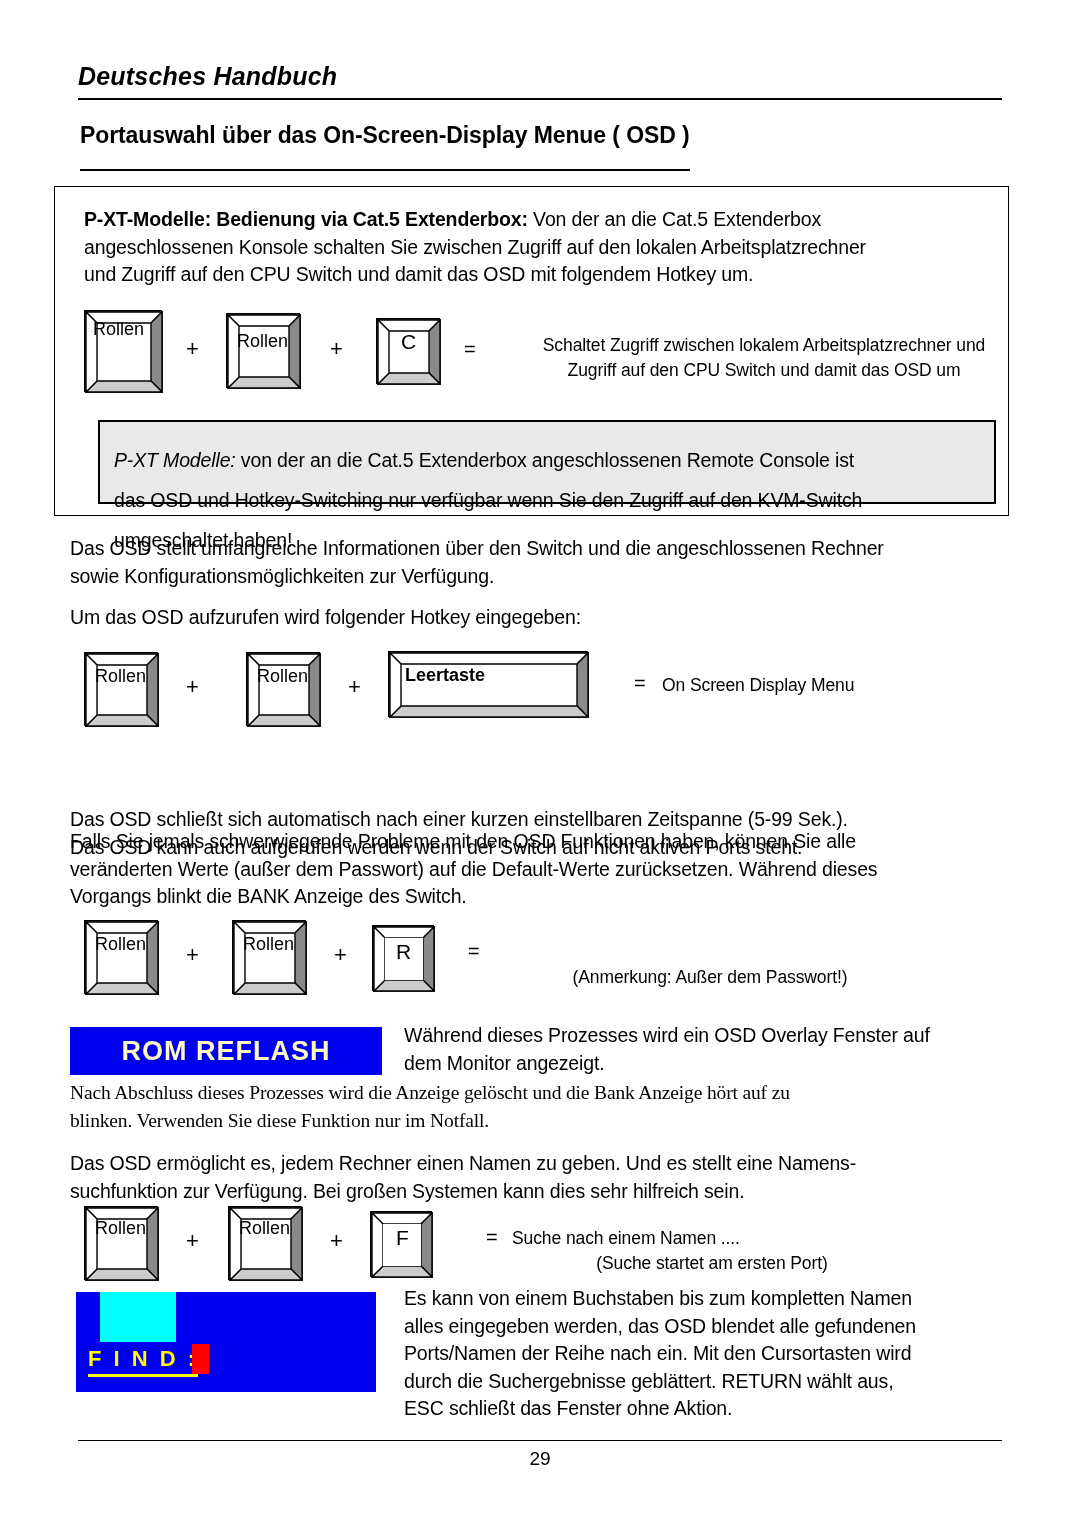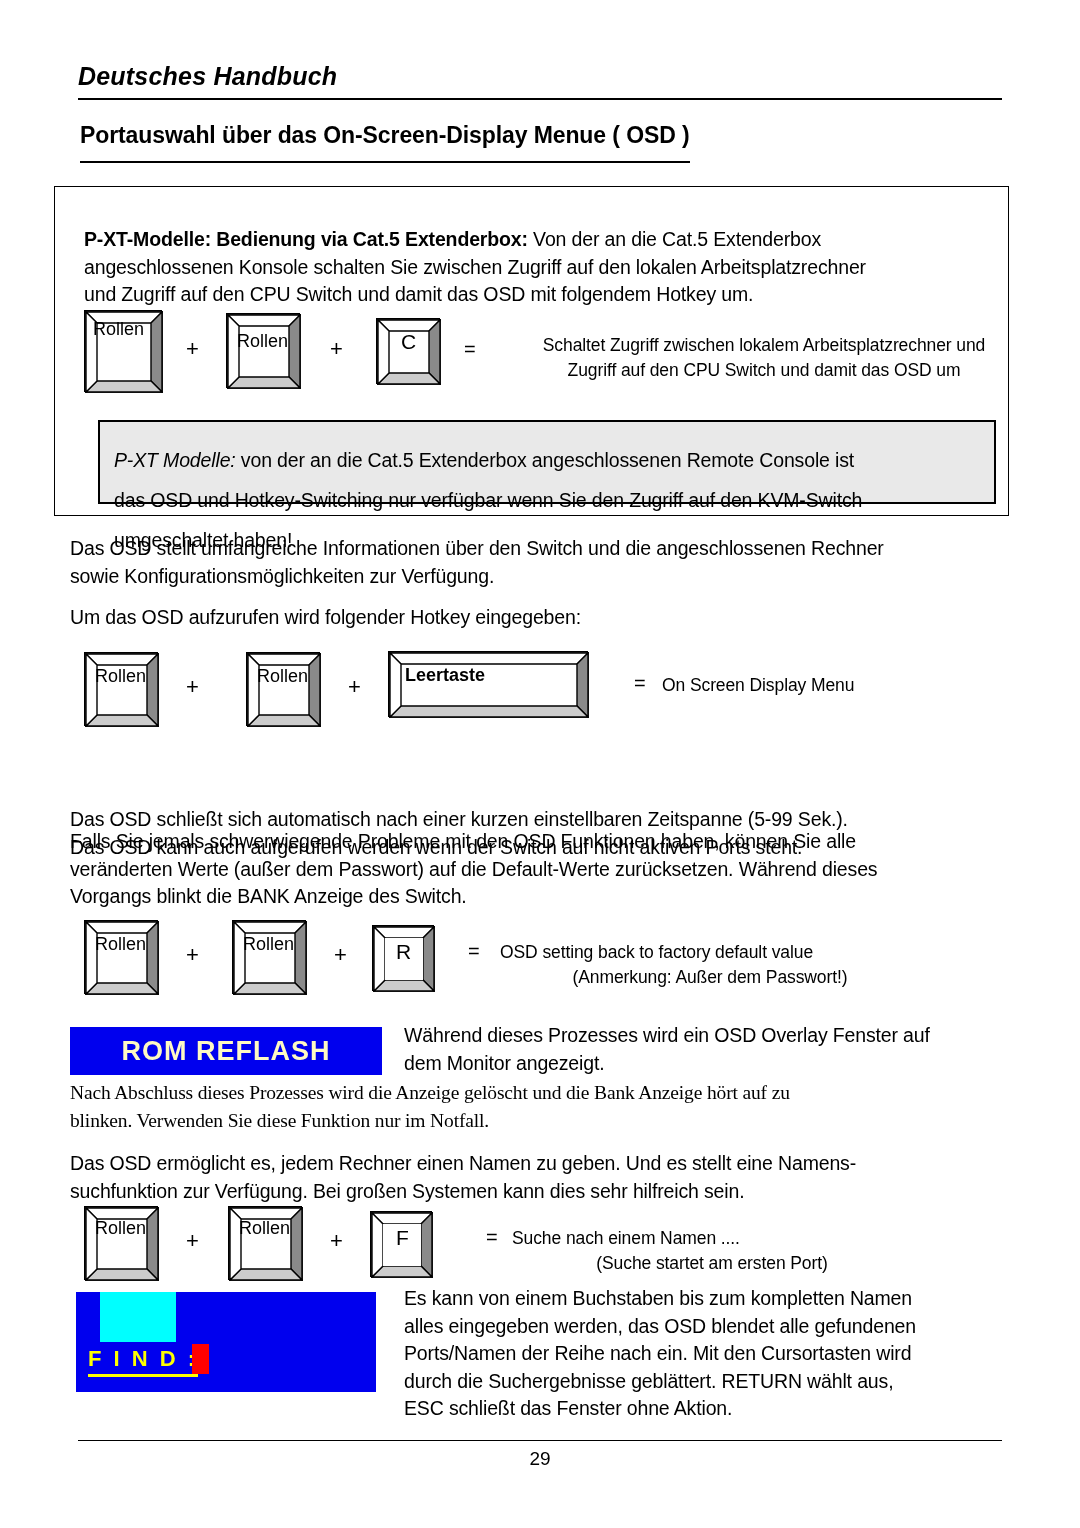--- a/index.html
+++ b/index.html
@@ -43,21 +43,21 @@
     border-top: 2px solid #000;
   }
   .doc-title {
     position: absolute;
     left: 80px;
     top: 122px;
     font-size: 23px;
     font-weight: bold;
     letter-spacing: -0.1px;
     border-bottom: 2px solid #000;
-    padding-bottom: 12px;
+    padding-bottom: 20px;
     display: inline-block;
     white-space: nowrap;
   }
 
   
   .frame {
     position: absolute;
     left: 54px;
     top: 186px;
     width: 955px;
@@ -73,21 +73,20 @@
     line-height: 27.5px;
     letter-spacing: -0.15px;
     white-space: pre-line;
   }
   .para b { font-weight: bold; }
 
   .block-intro {
     left: 84px;
     top: 206px;
     width: 900px;
-    margin-top: 20px;
   }
 
   
   .key {
     position: absolute;
     box-sizing: border-box;
     background: #ffffff;
     border: 1.5px solid #000;
   }
 
@@ -363,21 +362,20 @@
       <polygon points="61,1 61,65 50,54 50,12" fill="#8a8a8a" stroke="#000000" stroke-width="1.4"></polygon>
       <polygon points="1,65 61,65 50,54 12,54" fill="#cccccc" stroke="#000000" stroke-width="1.4"></polygon>
       <polygon points="1,1 12,12 12,54 1,65" fill="#ffffff" stroke="#000000" stroke-width="1.4"></polygon>
       <rect x="12" y="12" width="38" height="42" fill="#ffffff"></rect>
     </svg>
   </div>
   <div class="key-label" style="left:396px; top:940px; font-size:21px;">R</div>
 
   <div class="eq" style="left:468px; top:940px;">=</div>
 
-  <div class="key-desc" style="left:500px; top:940px; width:420px;">OSD setting back to factory default value</div>
   <div class="key-desc" style="left:500px; top:965px; width:420px; text-align:center;">(Anmerkung: Außer dem Passwort!)</div>
 
   <div class="rom-box">
     <span class="rom-text">ROM  REFLASH</span>
   </div>
 
   <div class="para" style="left:404px; top:1022px; width:610px;">Während dieses Prozesses wird ein OSD Overlay Fenster auf
 dem Monitor angezeigt.</div>
 
   <div class="para" style="left:70px; top:1079px; width:945px;font-family:Liberation Serif, serif;">Nach Abschluss dieses Prozesses wird die Anzeige gelöscht und die Bank Anzeige hört auf zu

